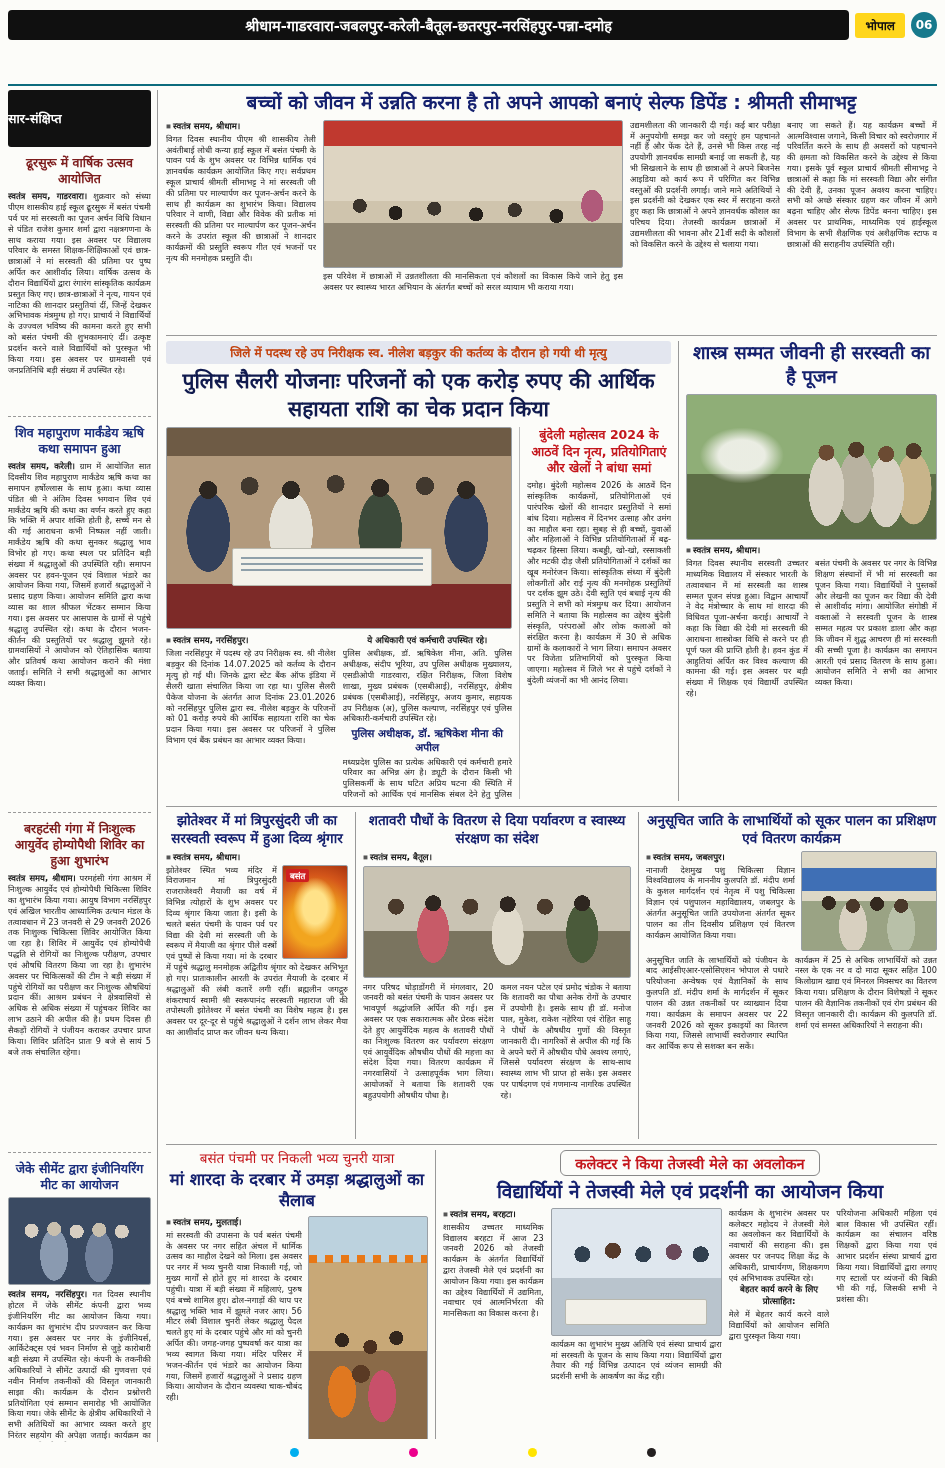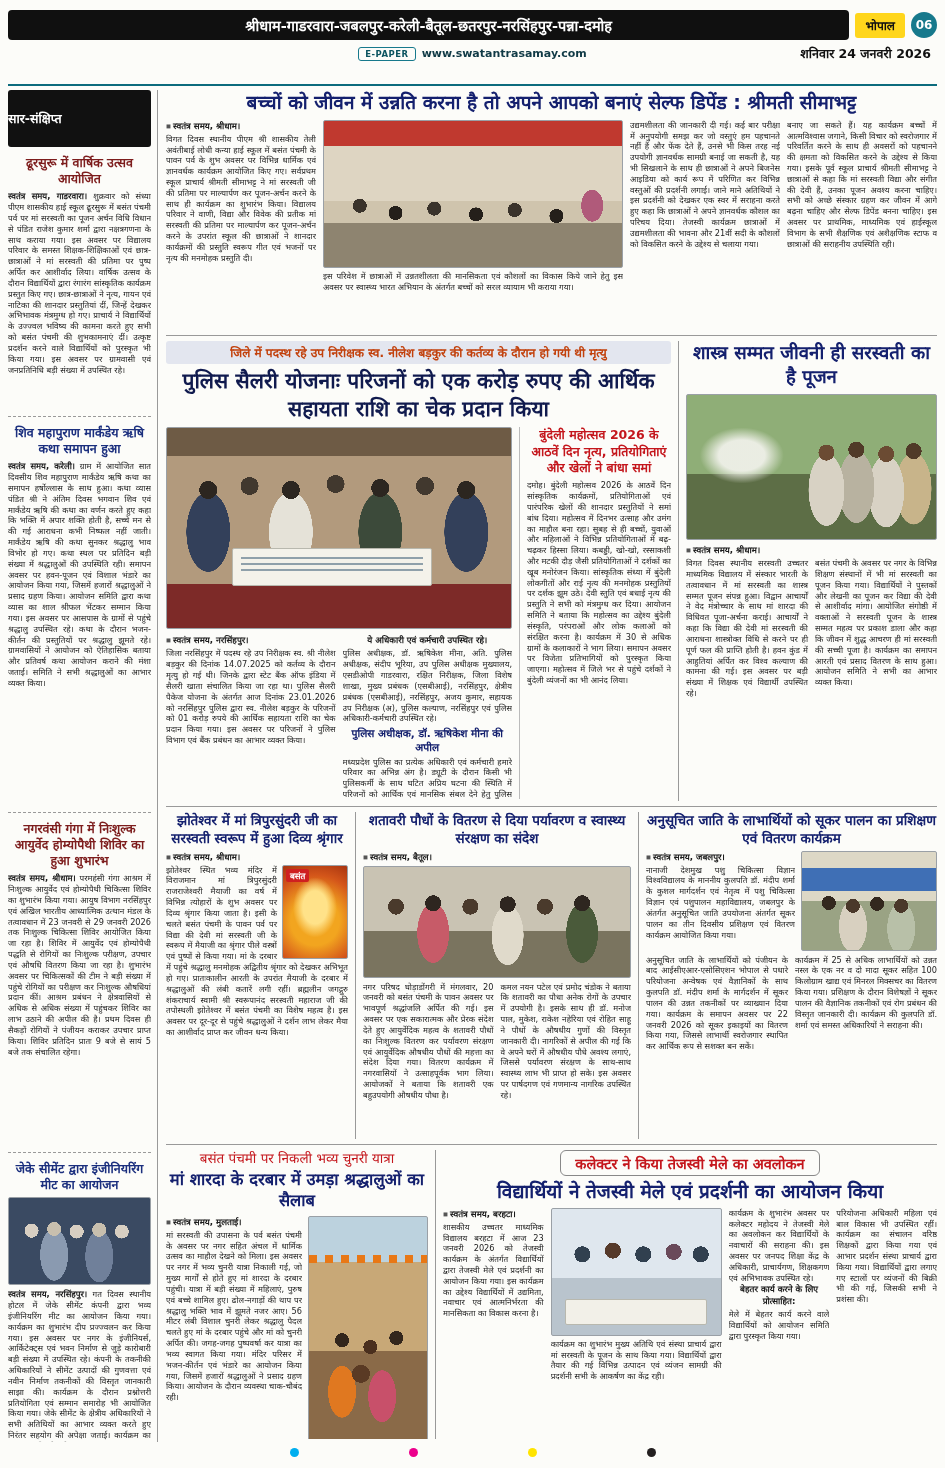--- a/index.html
+++ b/index.html
@@ -182,44 +182,37 @@
 
 <div class="page">
 
   <header class="masthead">
     <div class="mh-rest">
       <div class="mh-row1">
         <div class="locations">श्रीधाम-गाडरवारा-जबलपुर-करेली-बैतूल-छतरपुर-नरसिंहपुर-पन्ना-दमोह</div>
         <span class="edition">भोपाल</span>
         <span class="pageno">06</span>
       </div>
-      <div class="mh-row2">
-        <div class="ep-group">
-          <span class="ep-badge">E-PAPER</span>
-          <span class="website">www.swatantrasamay.com</span>
-        </div>
-        <div class="date">शनिवार 24 जनवरी 2026</div>
-      </div>
     </div>
   </header>
 
   <div class="content">
 
     <aside class="sidebar">
       <div class="sb-title">सार-संक्षिप्त</div>
       <div class="sb-story s1">
         <h3 class="sb-h hred">ढूरसुरू में वार्षिक उत्सव आयोजित</h3>
         <p class="body"><span class="sb-byline">स्वतंत्र समय, गाडरवारा।</span> <span>शुक्रवार को संध्या पीएम शासकीय हाई स्कूल ढूरसुरू में बसंत पंचमी पर्व पर मां सरस्वती का पूजन अर्चन विधि विधान से पंडित राजेश कुमार शर्मा द्वारा नक्षत्रगणना के साथ कराया गया। इस अवसर पर विद्यालय परिवार के समस्त शिक्षक-शिक्षिकाओं एवं छात्र-छात्राओं ने मां सरस्वती की प्रतिमा पर पुष्प अर्पित कर आशीर्वाद लिया। वार्षिक उत्सव के दौरान विद्यार्थियों द्वारा रंगारंग सांस्कृतिक कार्यक्रम प्रस्तुत किए गए। छात्र-छात्राओं ने नृत्य, गायन एवं नाटिका की शानदार प्रस्तुतियां दीं, जिन्हें देखकर अभिभावक मंत्रमुग्ध हो गए। प्राचार्य ने विद्यार्थियों के उज्ज्वल भविष्य की कामना करते हुए सभी को बसंत पंचमी की शुभकामनाएं दीं। उत्कृष्ट प्रदर्शन करने वाले विद्यार्थियों को पुरस्कृत भी किया गया। इस अवसर पर ग्रामवासी एवं जनप्रतिनिधि बड़ी संख्या में उपस्थित रहे।</span></p>
       </div>
       <div class="sb-story s2">
         <h3 class="sb-h hblue">शिव महापुराण मार्कंडेय ऋषि कथा समापन हुआ</h3>
         <p class="body"><span class="sb-byline">स्वतंत्र समय, करेली।</span> <span>ग्राम में आयोजित सात दिवसीय शिव महापुराण मार्कंडेय ऋषि कथा का समापन हर्षोल्लास के साथ हुआ। कथा व्यास पंडित श्री ने अंतिम दिवस भगवान शिव एवं मार्कंडेय ऋषि की कथा का वर्णन करते हुए कहा कि भक्ति में अपार शक्ति होती है, सच्चे मन से की गई आराधना कभी निष्फल नहीं जाती। मार्कंडेय ऋषि की कथा सुनकर श्रद्धालु भाव विभोर हो गए। कथा स्थल पर प्रतिदिन बड़ी संख्या में श्रद्धालुओं की उपस्थिति रही। समापन अवसर पर हवन-पूजन एवं विशाल भंडारे का आयोजन किया गया, जिसमें हजारों श्रद्धालुओं ने प्रसाद ग्रहण किया। आयोजन समिति द्वारा कथा व्यास का शाल श्रीफल भेंटकर सम्मान किया गया। इस अवसर पर आसपास के ग्रामों से पहुंचे श्रद्धालु उपस्थित रहे। कथा के दौरान भजन-कीर्तन की प्रस्तुतियों पर श्रद्धालु झूमते रहे। ग्रामवासियों ने आयोजन को ऐतिहासिक बताया और प्रतिवर्ष कथा आयोजन कराने की मंशा जताई। समिति ने सभी श्रद्धालुओं का आभार व्यक्त किया।</span></p>
       </div>
       <div class="sb-story s3">
-        <h3 class="sb-h hred">नगरवंसी गंगा में निःशुल्क आयुर्वेद होम्योपैथी शिविर का हुआ शुभारंभ</h3>
+        <h3 class="sb-h hred">बरहटंसी गंगा में निःशुल्क आयुर्वेद होम्योपैथी शिविर का हुआ शुभारंभ</h3>
         <p class="body"><span class="sb-byline">स्वतंत्र समय, श्रीधाम।</span> <span>परमहंसी गंगा आश्रम में निःशुल्क आयुर्वेद एवं होम्योपैथी चिकित्सा शिविर का शुभारंभ किया गया। आयुष विभाग नरसिंहपुर एवं अखिल भारतीय आध्यात्मिक उत्थान मंडल के तत्वावधान में 23 जनवरी से 29 जनवरी 2026 तक निःशुल्क चिकित्सा शिविर आयोजित किया जा रहा है। शिविर में आयुर्वेद एवं होम्योपैथी पद्धति से रोगियों का निःशुल्क परीक्षण, उपचार एवं औषधि वितरण किया जा रहा है। शुभारंभ अवसर पर चिकित्सकों की टीम ने बड़ी संख्या में पहुंचे रोगियों का परीक्षण कर निःशुल्क औषधियां प्रदान कीं। आश्रम प्रबंधन ने क्षेत्रवासियों से अधिक से अधिक संख्या में पहुंचकर शिविर का लाभ उठाने की अपील की है। प्रथम दिवस ही सैकड़ों रोगियों ने पंजीयन कराकर उपचार प्राप्त किया। शिविर प्रतिदिन प्रातः 9 बजे से सायं 5 बजे तक संचालित रहेगा।</span></p>
       </div>
       <div class="sb-story s4">
         <h3 class="sb-h hblue">जेके सीमेंट द्वारा इंजीनियरिंग मीट का आयोजन</h3>
         <div class="photo jk-photo"></div>
         <p class="body"><span class="sb-byline">स्वतंत्र समय, नरसिंहपुर।</span> <span>गत दिवस स्थानीय होटल में जेके सीमेंट कंपनी द्वारा भव्य इंजीनियरिंग मीट का आयोजन किया गया। कार्यक्रम का शुभारंभ दीप प्रज्ज्वलन कर किया गया। इस अवसर पर नगर के इंजीनियर्स, आर्किटेक्ट्स एवं भवन निर्माण से जुड़े कारोबारी बड़ी संख्या में उपस्थित रहे। कंपनी के तकनीकी अधिकारियों ने सीमेंट उत्पादों की गुणवत्ता एवं नवीन निर्माण तकनीकों की विस्तृत जानकारी साझा की। कार्यक्रम के दौरान प्रश्नोत्तरी प्रतियोगिता एवं सम्मान समारोह भी आयोजित किया गया। जेके सीमेंट के क्षेत्रीय अधिकारियों ने सभी अतिथियों का आभार व्यक्त करते हुए निरंतर सहयोग की अपेक्षा जताई। कार्यक्रम का समापन रात्रि भोज के साथ हुआ।</span></p>
       </div>
     </aside>
 
     <main class="main">
@@ -264,21 +257,21 @@
                 </div>
                 <div class="col">
                   <p class="bold-line">ये अधिकारी एवं कर्मचारी उपस्थित रहे।</p>
                   <p class="body">पुलिस अधीक्षक, डॉ. ऋषिकेश मीना, अति. पुलिस अधीक्षक, संदीप भूरिया, उप पुलिस अधीक्षक मुख्यालय, एसडीओपी गाडरवारा, रक्षित निरीक्षक, जिला विशेष शाखा, मुख्य प्रबंधक (एसबीआई), नरसिंहपुर, क्षेत्रीय प्रबंधक (एसबीआई), नरसिंहपुर, अजय कुमार, सहायक उप निरीक्षक (अ), पुलिस कल्याण, नरसिंहपुर एवं पुलिस अधिकारी-कर्मचारी उपस्थित रहे।</p>
                   <p class="subhead">पुलिस अधीक्षक, डॉ. ऋषिकेश मीना की अपील</p>
                   <p class="body">मध्यप्रदेश पुलिस का प्रत्येक अधिकारी एवं कर्मचारी हमारे परिवार का अभिन्न अंग है। ड्यूटी के दौरान किसी भी पुलिसकर्मी के साथ घटित अप्रिय घटना की स्थिति में परिजनों को आर्थिक एवं मानसिक संबल देने हेतु पुलिस सैलरी पैकेज योजना लागू की गई है। समस्त अधिकारियों एवं कर्मचारियों से अपील है कि वे अपने वेतन खाते को पुलिस सैलरी पैकेज में परिवर्तित कराएं, ताकि विषम परिस्थिति में परिवार को आवश्यक सहायता समय पर प्राप्त हो सके।</p>
                 </div>
               </div>
             </div>
             <div class="bundeli">
-              <h3 class="bundeli-h">बुंदेली महोत्सव 2026 के आठवें दिन नृत्य, प्रतियोगिताएं और खेलों ने बांधा समां</h3>
+              <h3 class="bundeli-h">बुंदेली महोत्सव 2024 के आठवें दिन नृत्य, प्रतियोगिताएं और खेलों ने बांधा समां</h3>
               <p class="body">दमोह। बुंदेली महोत्सव 2026 के आठवें दिन सांस्कृतिक कार्यक्रमों, प्रतियोगिताओं एवं पारंपरिक खेलों की शानदार प्रस्तुतियों ने समां बांध दिया। महोत्सव में दिनभर उत्साह और उमंग का माहौल बना रहा। सुबह से ही बच्चों, युवाओं और महिलाओं ने विभिन्न प्रतियोगिताओं में बढ़-चढ़कर हिस्सा लिया। कबड्डी, खो-खो, रस्साकशी और मटकी दौड़ जैसी प्रतियोगिताओं ने दर्शकों का खूब मनोरंजन किया। सांस्कृतिक संध्या में बुंदेली लोकगीतों और राई नृत्य की मनमोहक प्रस्तुतियों पर दर्शक झूम उठे। देवी स्तुति एवं बधाई नृत्य की प्रस्तुति ने सभी को मंत्रमुग्ध कर दिया। आयोजन समिति ने बताया कि महोत्सव का उद्देश्य बुंदेली संस्कृति, परंपराओं और लोक कलाओं को संरक्षित करना है। कार्यक्रम में 30 से अधिक ग्रामों के कलाकारों ने भाग लिया। समापन अवसर पर विजेता प्रतिभागियों को पुरस्कृत किया जाएगा। महोत्सव में जिले भर से पहुंचे दर्शकों ने बुंदेली व्यंजनों का भी आनंद लिया।</p>
             </div>
           </div>
         </div>
         <div class="sarasw">
           <h2 class="sarasw-h">शास्त्र सम्मत जीवनी ही सरस्वती का है पूजन</h2>
           <div class="photo sarasw-photo"></div>
           <p class="byline">स्वतंत्र समय, श्रीधाम।</p>
           <div class="two-col">
             <p class="body">विगत दिवस स्थानीय सरस्वती उच्चतर माध्यमिक विद्यालय में संस्कार भारती के तत्वावधान में मां सरस्वती का शास्त्र सम्मत पूजन संपन्न हुआ। विद्वान आचार्यों ने वेद मंत्रोच्चार के साथ मां शारदा की विधिवत पूजा-अर्चना कराई। आचार्यों ने कहा कि विद्या की देवी मां सरस्वती की आराधना शास्त्रोक्त विधि से करने पर ही पूर्ण फल की प्राप्ति होती है। हवन कुंड में आहुतियां अर्पित कर विश्व कल्याण की कामना की गई। इस अवसर पर बड़ी संख्या में शिक्षक एवं विद्यार्थी उपस्थित रहे।</p>

